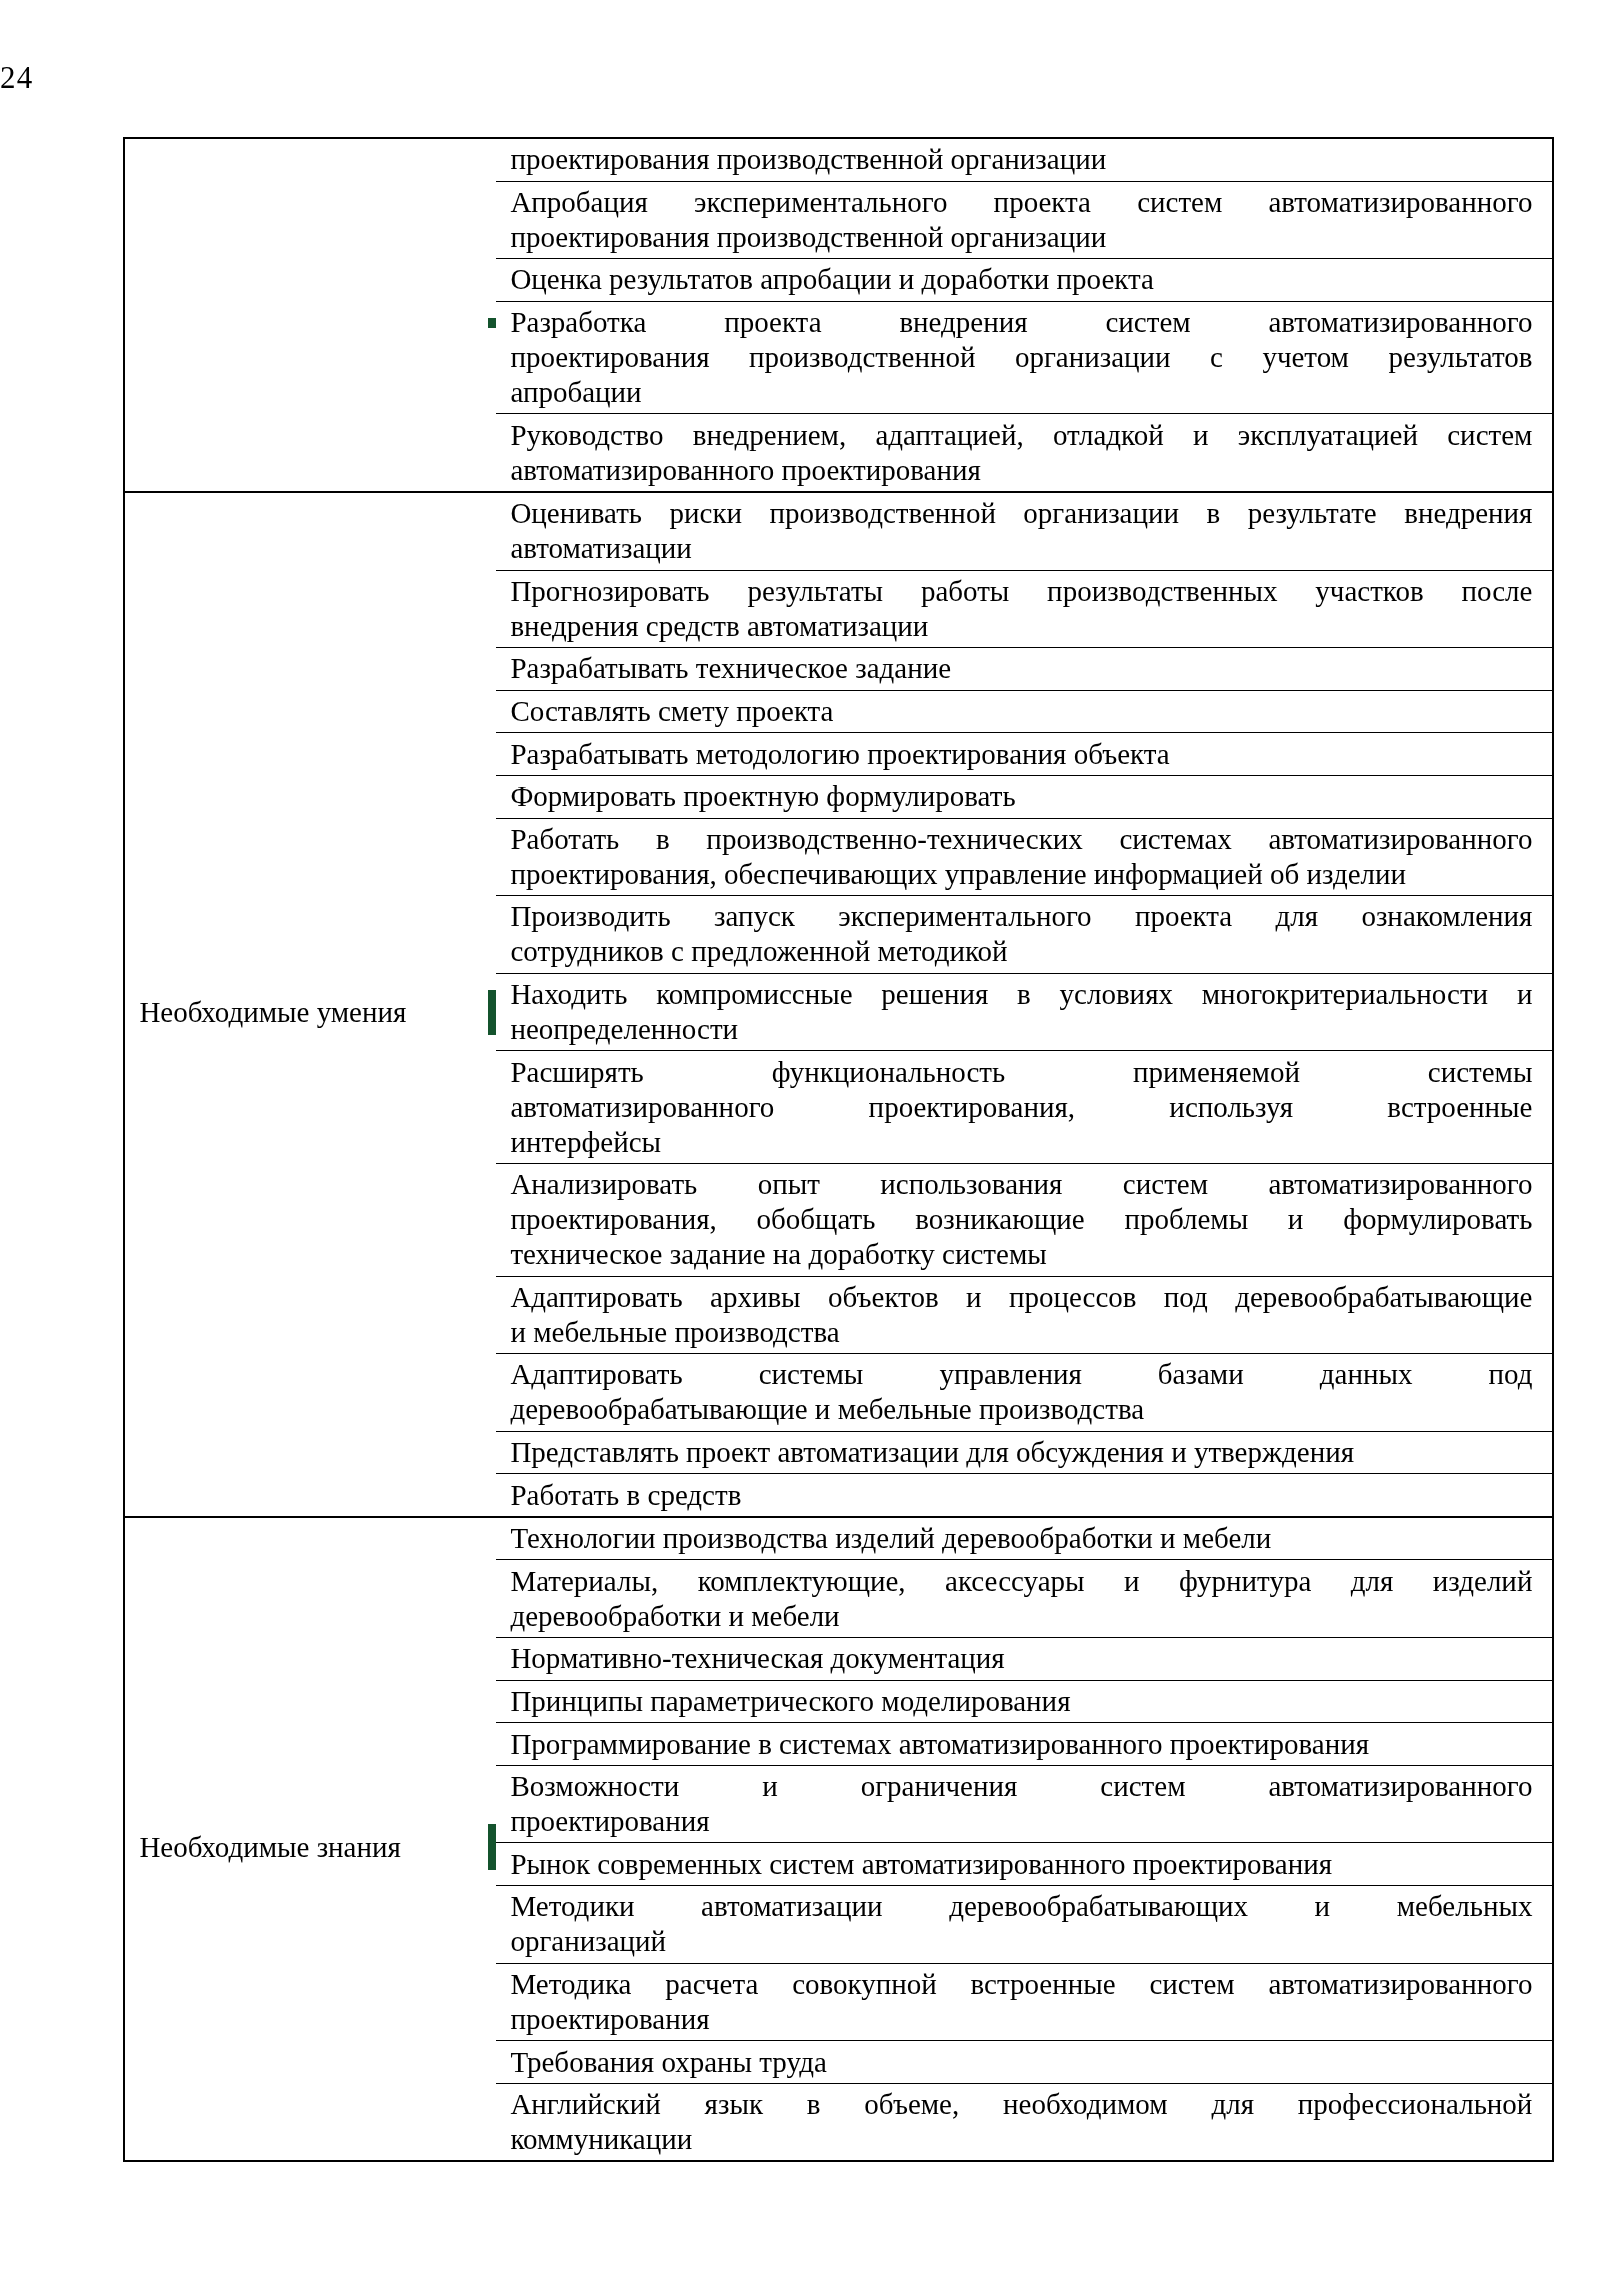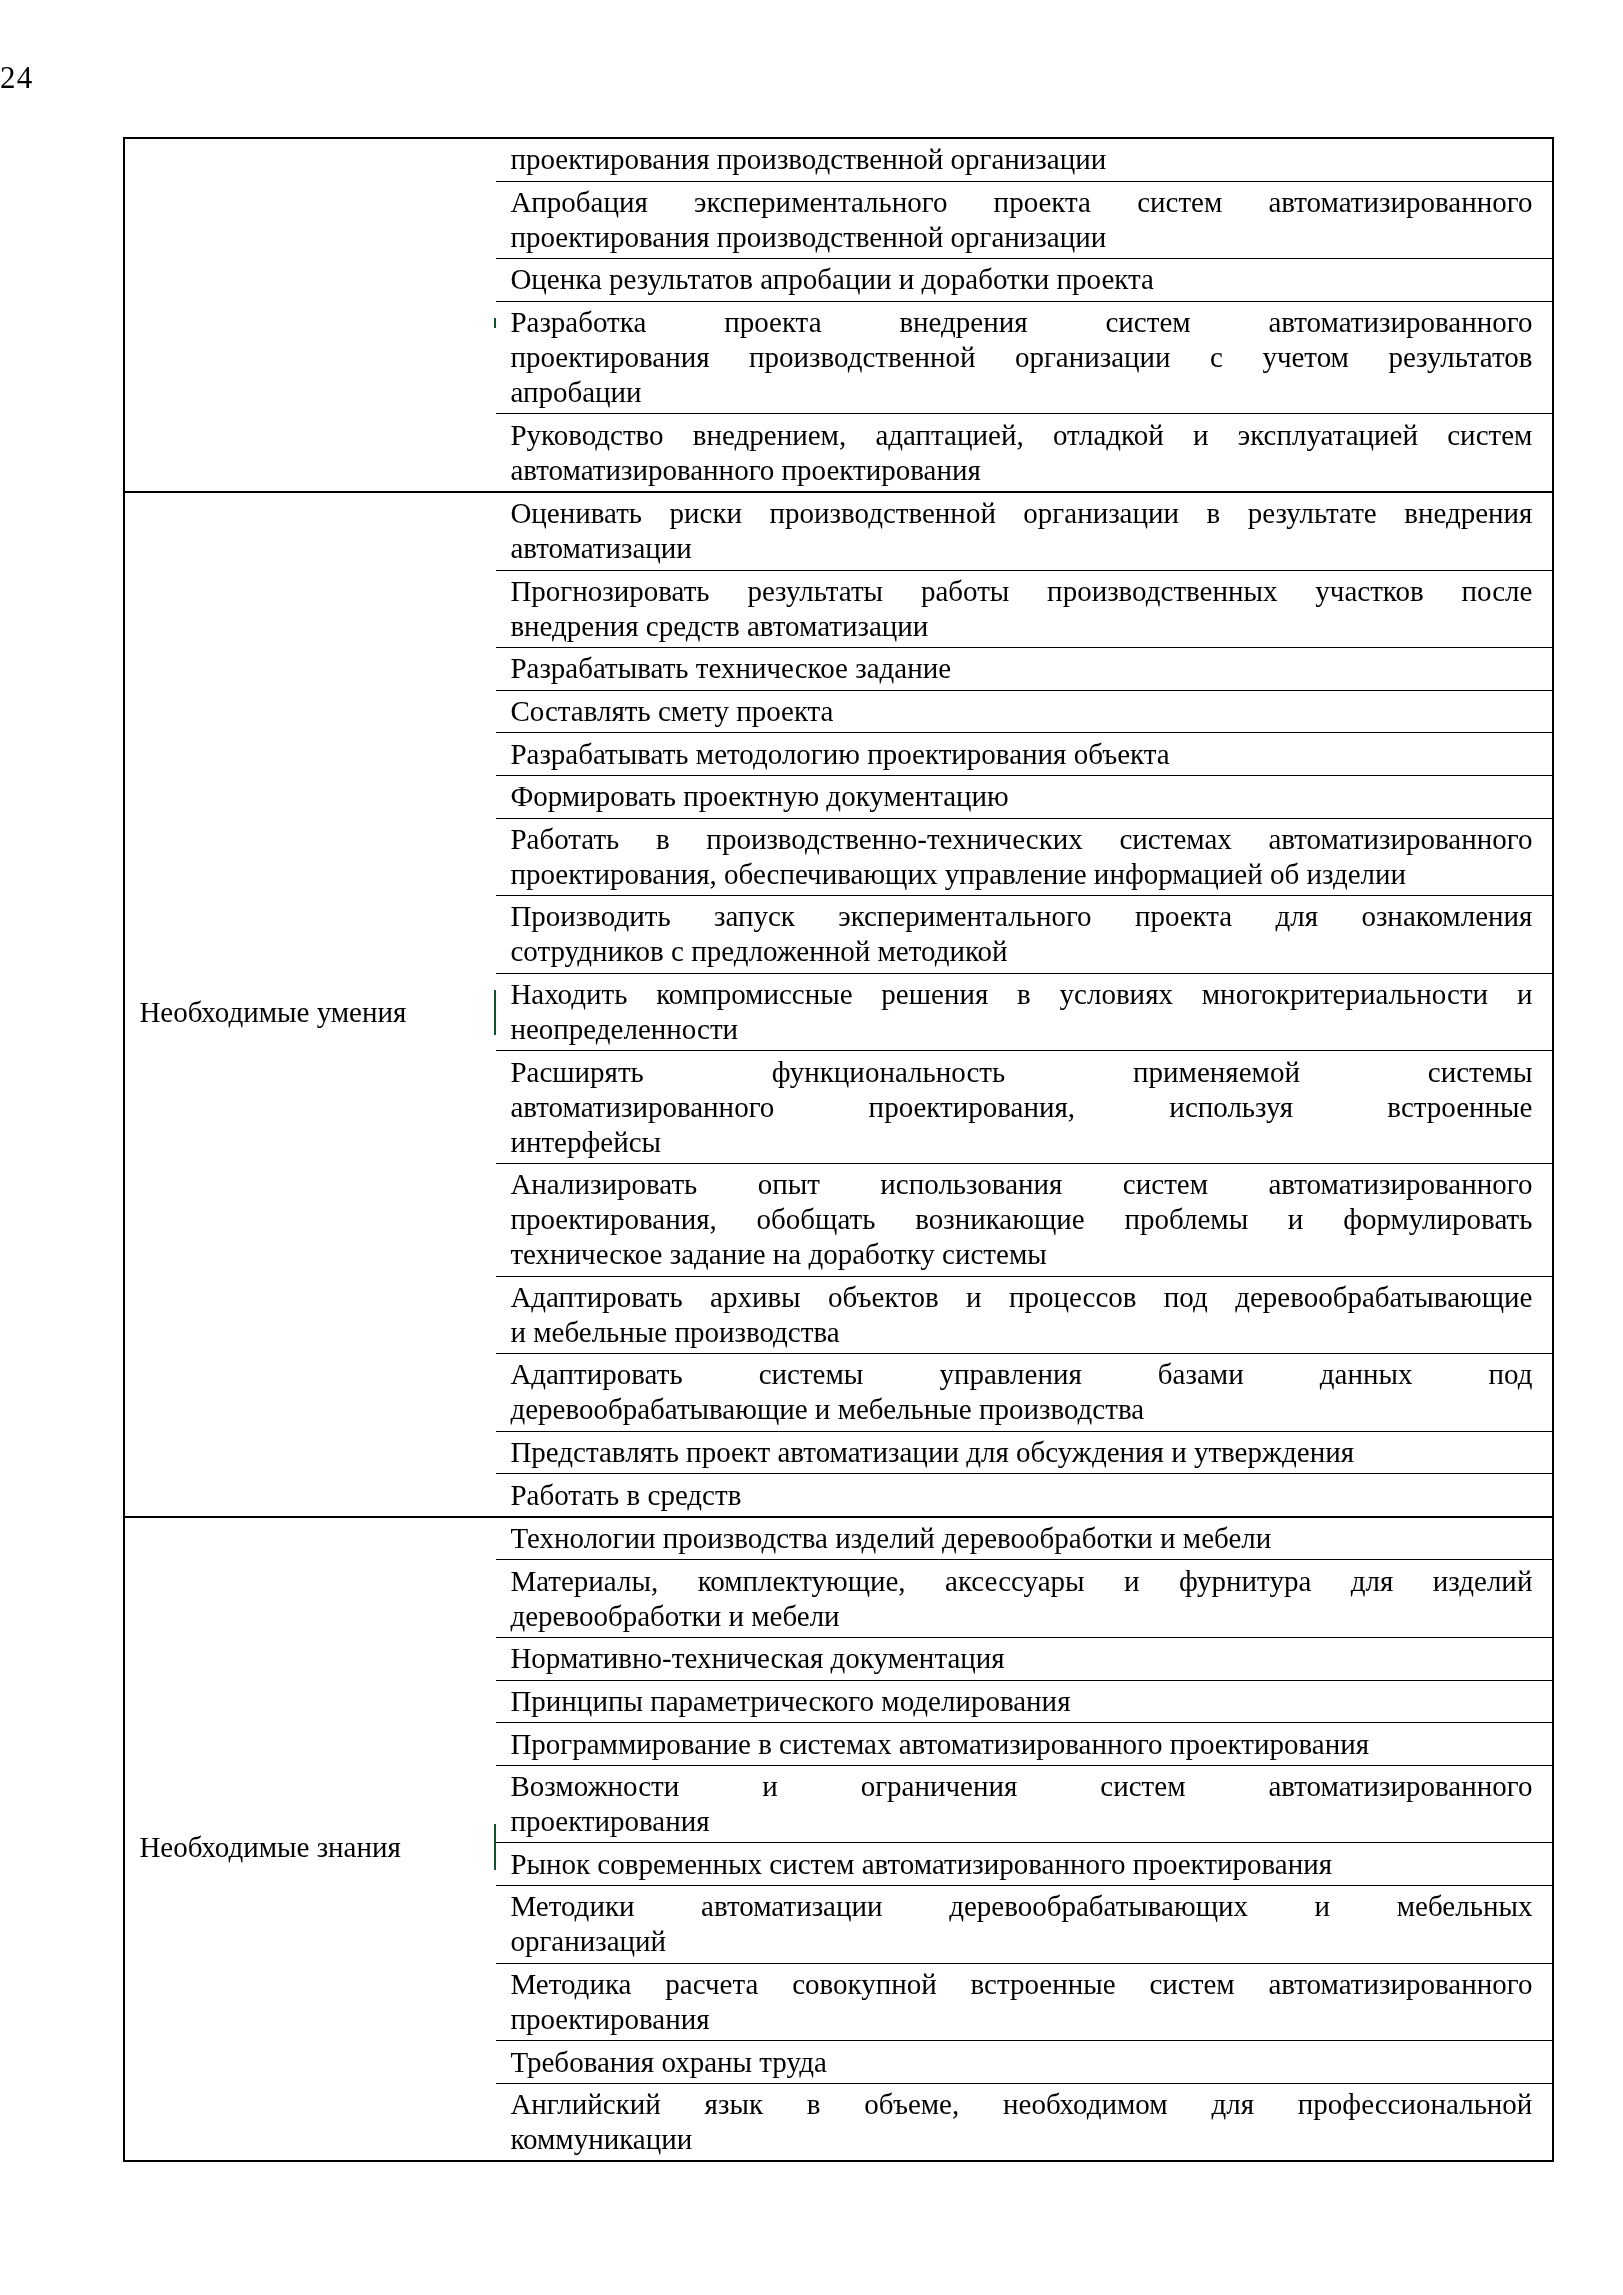--- a/index.html
+++ b/index.html
@@ -39,21 +39,21 @@
     display: flex;
     align-items: center;
   }
   .group + .group {
     border-top: 2px solid #000000;
   }
   .label-cell {
     width: 371px;
     flex: 0 0 371px;
     box-sizing: border-box;
-    border-right: 2px solid #14532d;
+    border-right: 8px solid #14532d;
     padding: 5.2px 6.5px 5.2px 14.4px;
     line-height: 35px;
     margin-top: 16px;
   }
   .rows {
     flex: 1 1 auto;
     display: flex;
     flex-direction: column;
     min-width: 0;
   }
@@ -121,21 +121,21 @@
           <div class="row">
             <div class="line">Разрабатывать техническое задание</div>
           </div>
           <div class="row">
             <div class="line">Составлять смету проекта</div>
           </div>
           <div class="row">
             <div class="line">Разрабатывать методологию проектирования объекта</div>
           </div>
           <div class="row">
-            <div class="line">Формировать проектную документацию</div>
+            <div class="line">Формировать проектную формулировать</div>
           </div>
           <div class="row">
             <div class="line jl">Работать в производственно-технических системах автоматизированного</div>
             <div class="line">проектирования, обеспечивающих управление информацией об изделии</div>
           </div>
           <div class="row">
             <div class="line jl">Производить запуск экспериментального проекта для ознакомления</div>
             <div class="line">сотрудников с предложенной методикой</div>
           </div>
           <div class="row">

